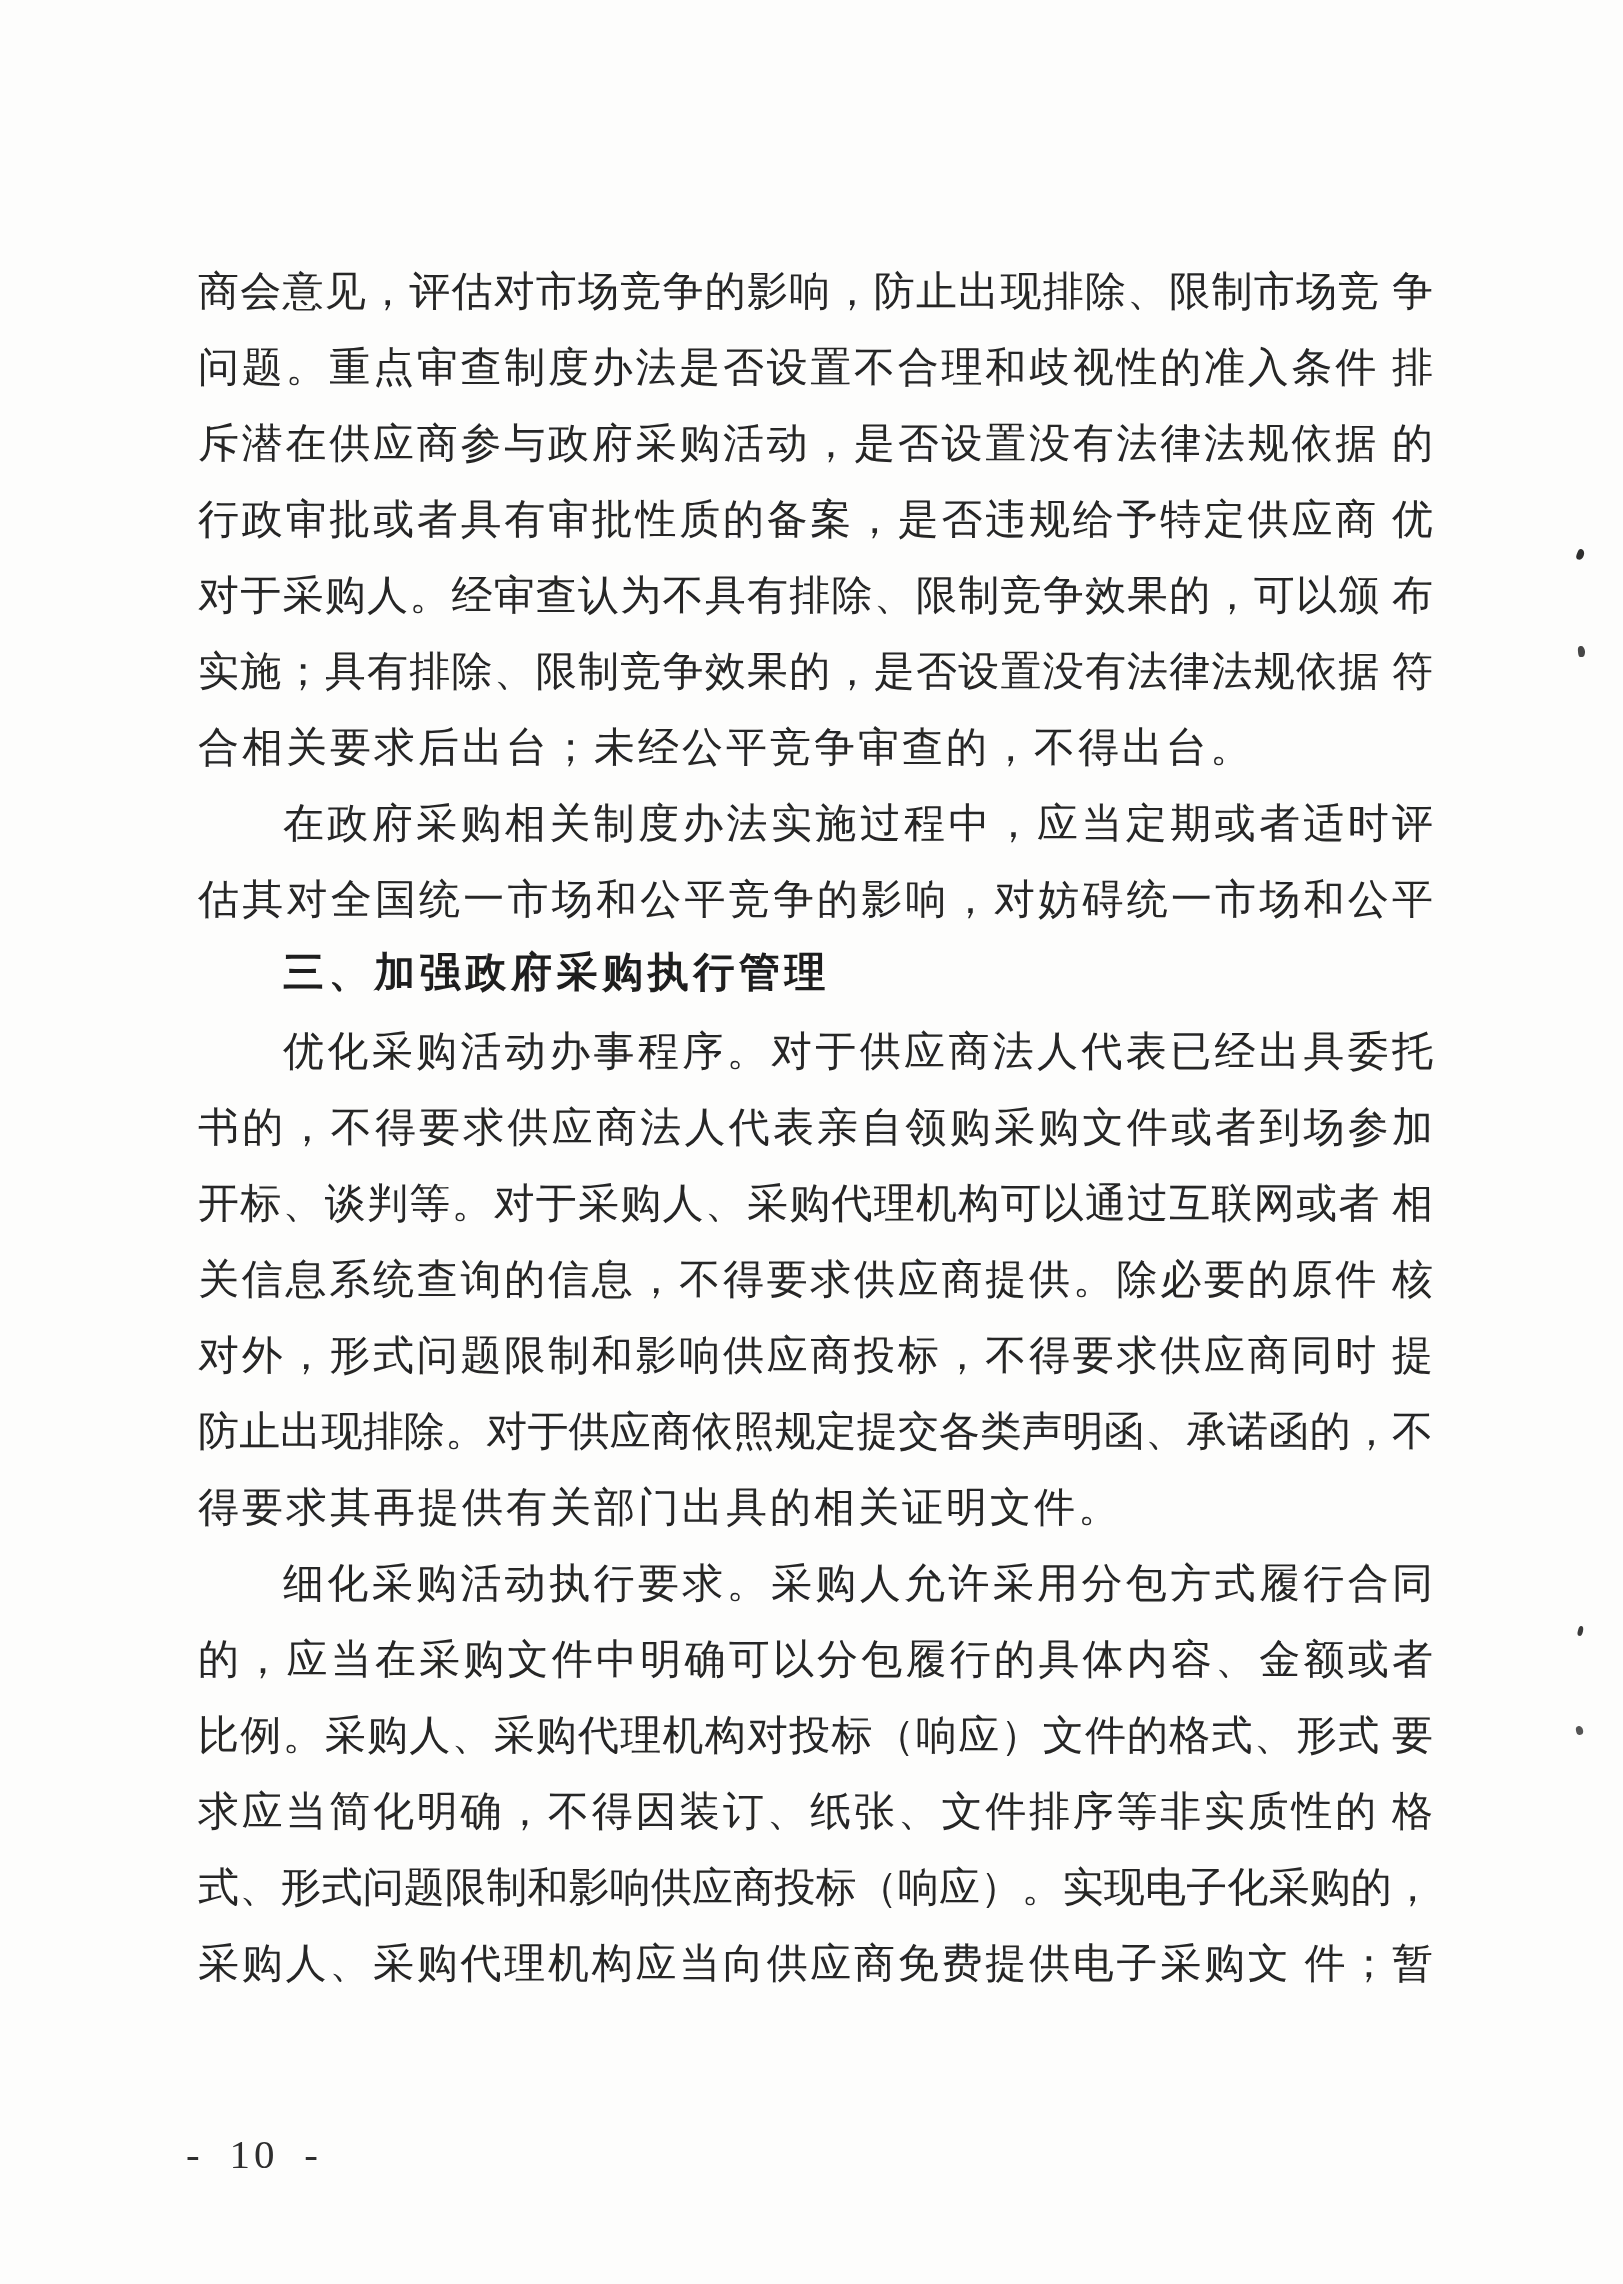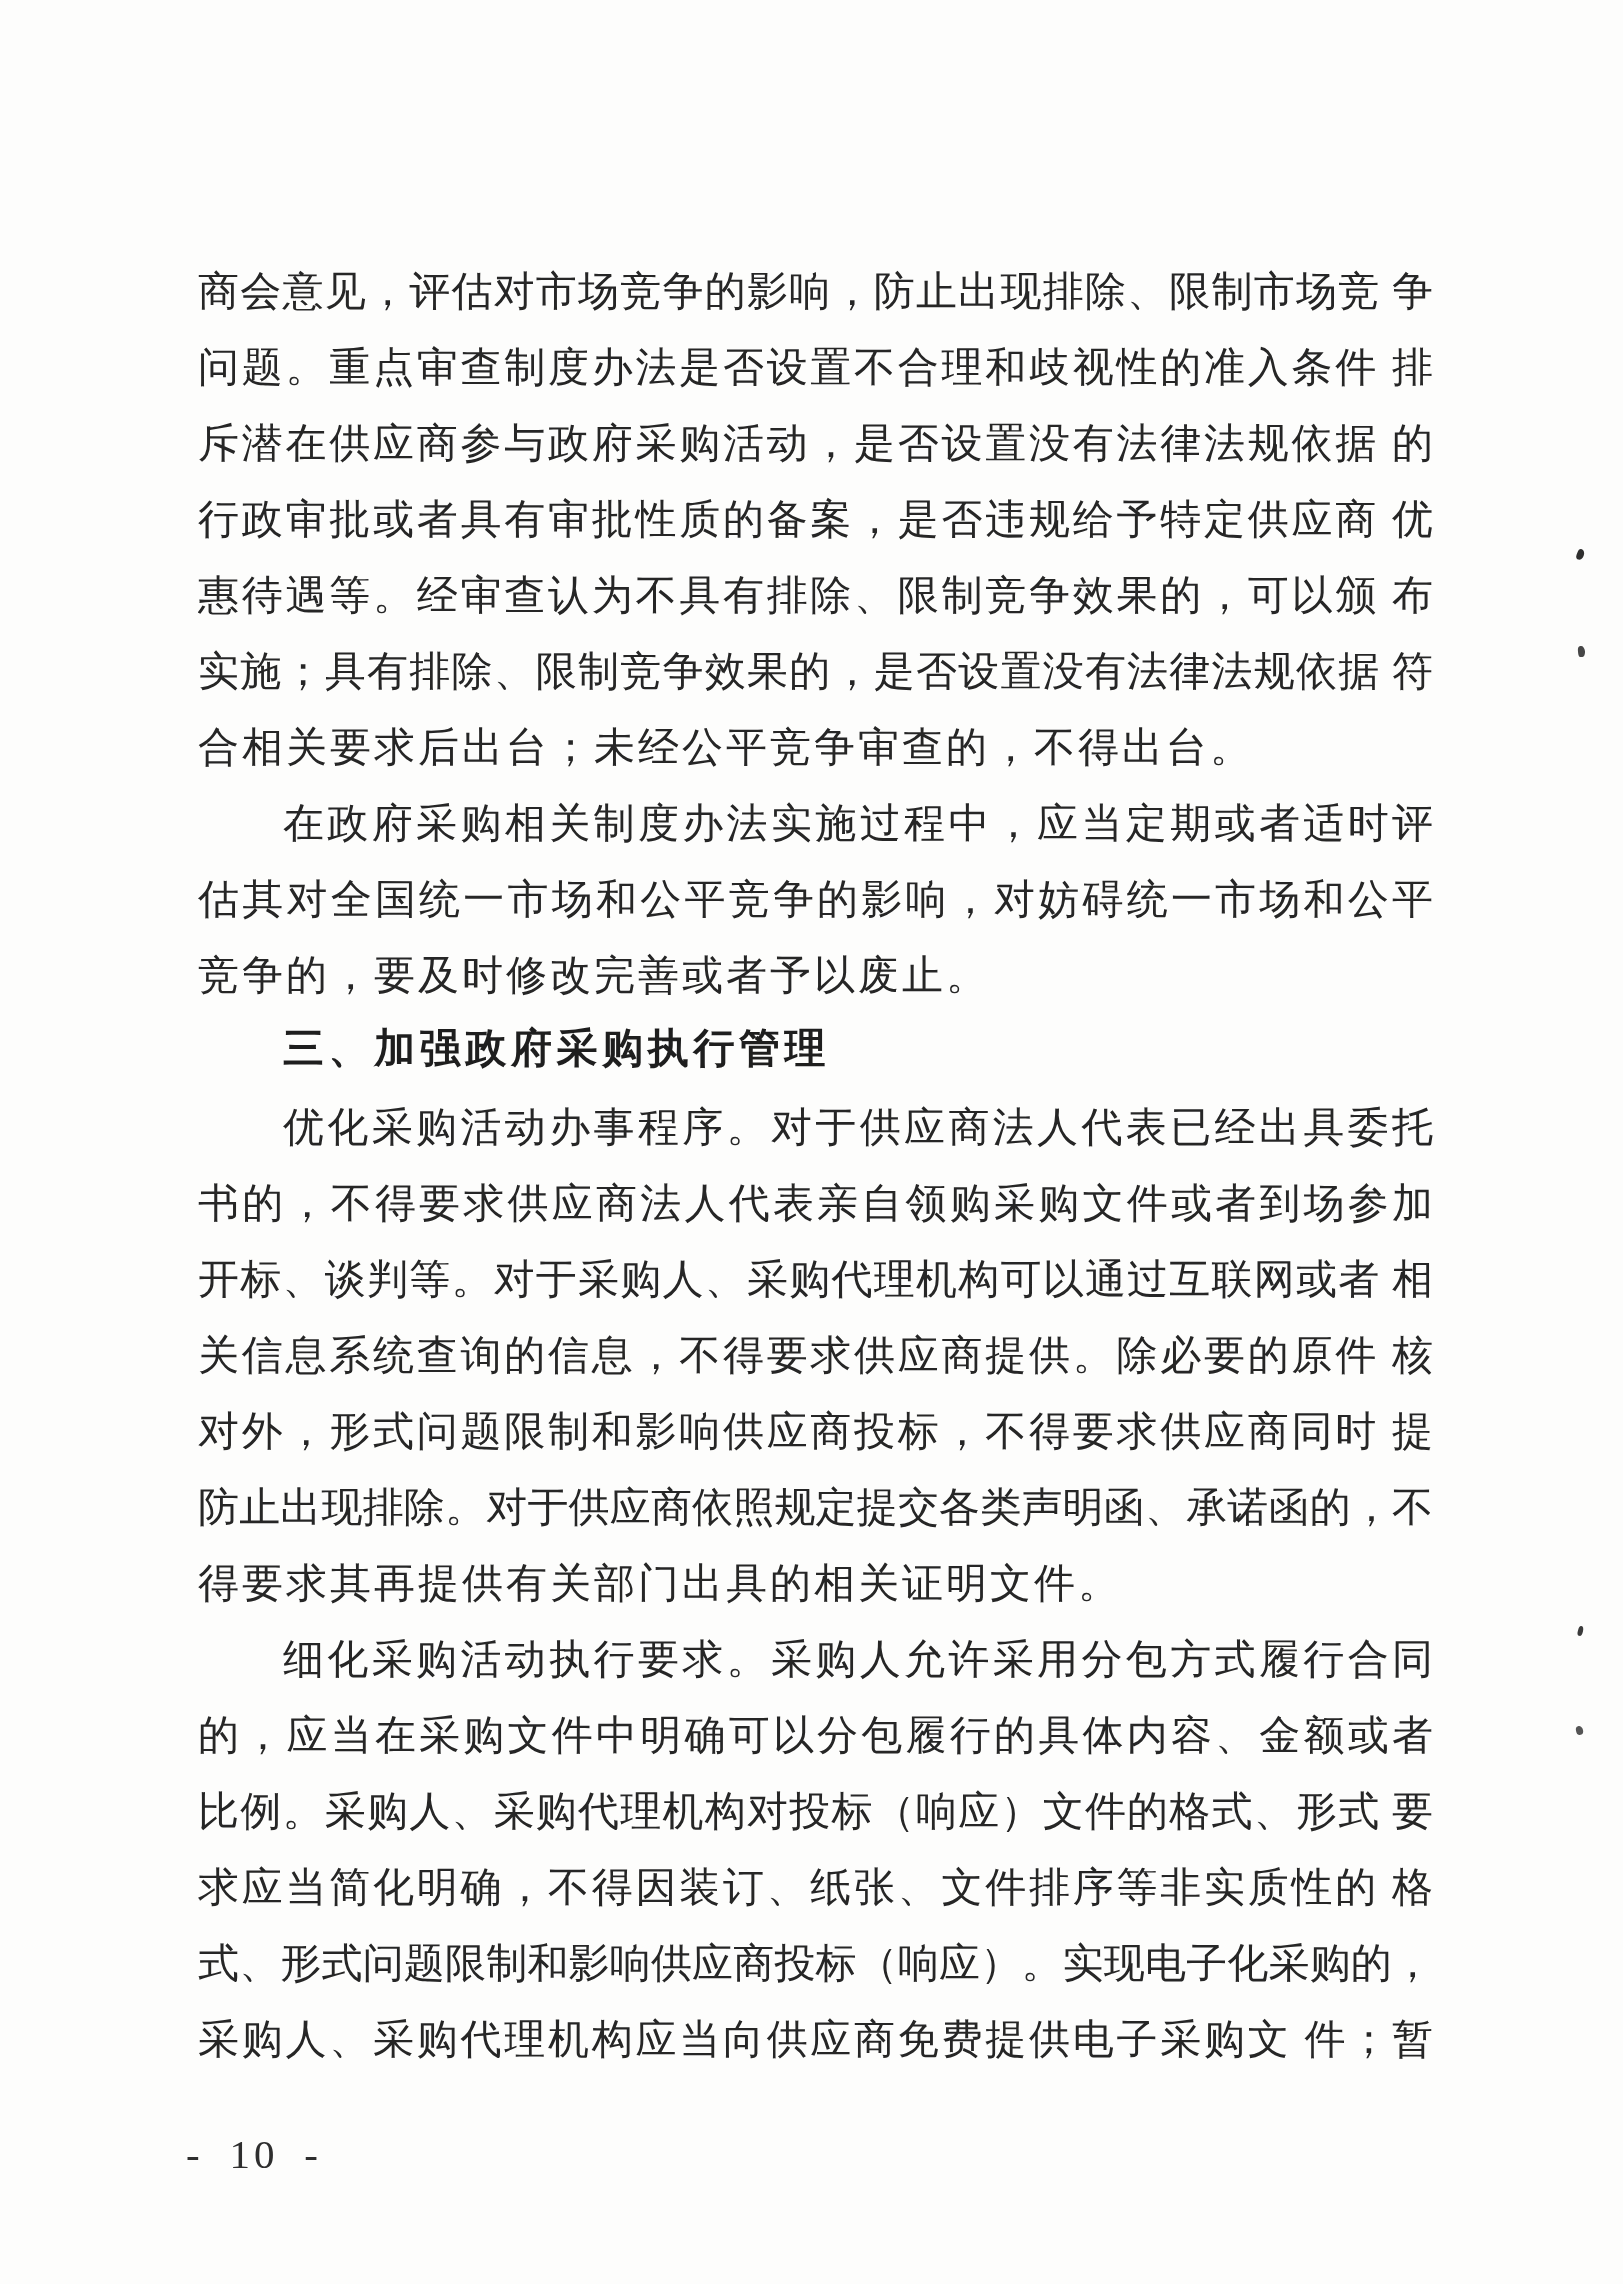--- a/index.html
+++ b/index.html
@@ -68,26 +68,25 @@
 </style>
 </head>
 <body>
 
 <div class="page">
   <div class="text-block">
       <div class="line full">商会意见，评估对市场竞争的影响，防止出现排除、限制市场竞 争</div>
       <div class="line full">问题。重点审查制度办法是否设置不合理和歧视性的准入条件 排</div>
       <div class="line full">斥潜在供应商参与政府采购活动，是否设置没有法律法规依据 的</div>
       <div class="line full">行政审批或者具有审批性质的备案，是否违规给予特定供应商 优</div>
-      <div class="line full">惠待遇等。经审查认为不具有排除、限制竞争效果的，可以颁 布</div>
+      <div class="line full">对于采购人。经审查认为不具有排除、限制竞争效果的，可以颁 布</div>
       <div class="line full">实施；具有排除、限制竞争效果的，是否设置没有法律法规依据 符</div>
       <div class="line">合相关要求后出台；未经公平竞争审查的，不得出台。</div>
       <div class="line full indent">在政府采购相关制度办法实施过程中，应当定期或者适时评</div>
       <div class="line full">估其对全国统一市场和公平竞争的影响，对妨碍统一市场和公平</div>
-      <div class="line">竞争的，要及时修改完善或者予以废止。</div>
       <div class="line indent heading">三、加强政府采购执行管理</div>
       <div class="line full indent">优化采购活动办事程序。对于供应商法人代表已经出具委托</div>
       <div class="line full">书的，不得要求供应商法人代表亲自领购采购文件或者到场参加</div>
       <div class="line full">开标、谈判等。对于采购人、采购代理机构可以通过互联网或者 相</div>
       <div class="line full">关信息系统查询的信息，不得要求供应商提供。除必要的原件 核</div>
       <div class="line full">对外，形式问题限制和影响供应商投标，不得要求供应商同时 提</div>
       <div class="line full">防止出现排除。对于供应商依照规定提交各类声明函、承诺函的，不</div>
       <div class="line">得要求其再提供有关部门出具的相关证明文件。</div>
       <div class="line full indent">细化采购活动执行要求。采购人允许采用分包方式履行合同</div>
       <div class="line full">的，应当在采购文件中明确可以分包履行的具体内容、金额或者</div>

